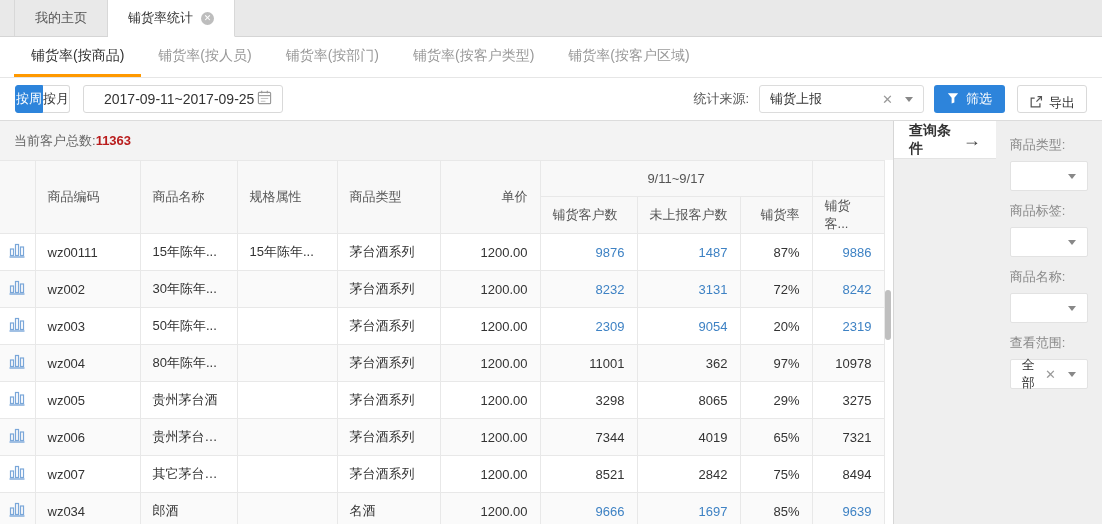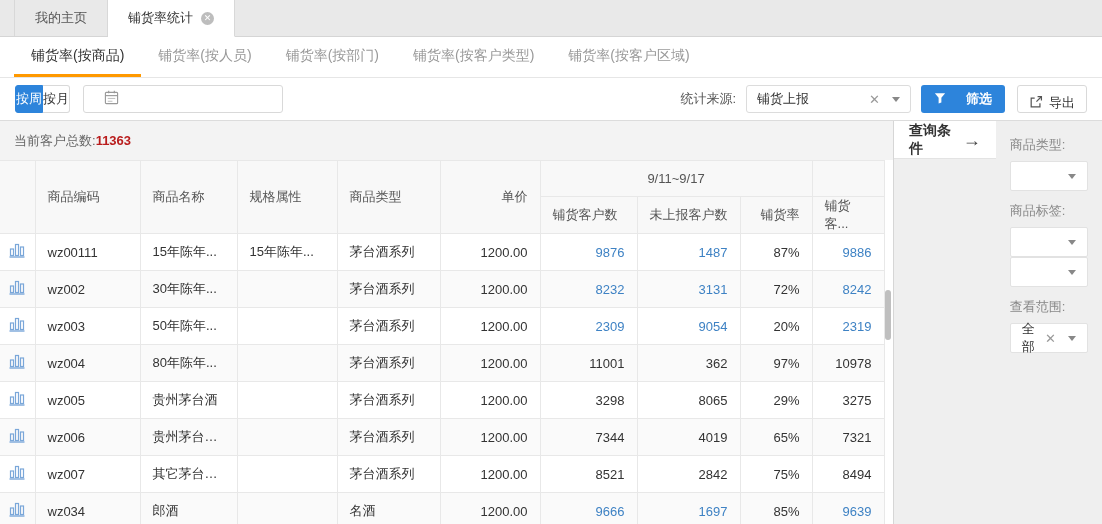--- a/index.html
+++ b/index.html
@@ -25,21 +25,21 @@
   .seg-btn.first { border-radius:3px 0 0 3px; }
   .seg-btn.last { border-radius:0 3px 3px 0; border-left:none; }
   .seg-btn.active { background:#2d84db; border-color:#2d84db; color:#fff; }
   .date-box { margin-left:13px; width:200px; height:28px; border:1px solid #d9d9d9; border-radius:3px; display:flex; align-items:center; justify-content:space-between; padding:0 10px 0 20px; font-size:14px; color:#333; background:#fff; }
   .spacer { flex:1; }
   .source-label { font-size:13px; color:#555; margin-right:10px; }
   .source-select { width:165px; height:28px; border:1px solid #dcdcdc; border-radius:3px; display:flex; align-items:center; padding:0 10px; background:#fff; }
   .source-select .val { flex:1; font-size:13px; color:#333; }
   .clear-x { color:#999; font-size:13px; margin-right:12px; }
   .caret { width:0; height:0; border-left:4px solid transparent; border-right:4px solid transparent; border-top:5px solid #888; display:inline-block; }
-  .btn-filter { margin-left:10px; height:28px; padding:0 13px; background:#2d84db; border-radius:3px; color:#fff; display:flex; align-items:center; gap:20px; font-size:13px;font-weight:bold; }
+  .btn-filter { margin-left:10px; height:28px; padding:0 13px; background:#2d84db; border-radius:3px; color:#fff; display:flex; align-items:center; gap:7px; font-size:13px; }
   .btn-export { margin-left:12px; height:28px; padding:0 11px; background:#fff; border:1px solid #d9d9d9; border-radius:3px; color:#333; display:flex; align-items:flex-end; gap:6px; font-size:13px; }
 
   
   .content { display:flex; height:403px; }
   .main { width:893px; position:relative; background:#fff; }
   .band { height:39px; background:#f3f3f3; display:flex; align-items:center; padding:0 14px; font-size:13px; color:#666; }
   .band b { color:#b91c1c; }
 
   table { border-collapse:collapse; table-layout:fixed; width:884px; }
   th { background:#f8f8f8; font-weight:normal; color:#555; font-size:13px; border:1px solid #e8e8e8; padding:0 12px; }
@@ -88,20 +88,21 @@
     <div class="ntab">铺货率(按客户类型)</div>
     <div class="ntab">铺货率(按客户区域)</div>
   </div>
 
   <div class="toolbar">
     <div class="seg">
       <div class="seg-btn first active">按周</div>
       <div class="seg-btn last">按月</div>
     </div>
     <div class="date-box">
+      <span>2017-09-11~2017-09-25</span>
       <span>
         <svg width="15" height="15" viewBox="0 0 16 16">
             <rect x="1.5" y="2.5" width="13" height="12" rx="1" fill="none" stroke="#999" stroke-width="1.2"></rect>
             <line x1="1.5" y1="6" x2="14.5" y2="6" stroke="#999" stroke-width="1.2"></line>
             <line x1="5" y1="0.8" x2="5" y2="3.5" stroke="#999" stroke-width="1.2"></line>
             <line x1="11" y1="0.8" x2="11" y2="3.5" stroke="#999" stroke-width="1.2"></line>
             <line x1="4" y1="9" x2="12" y2="9" stroke="#bbb" stroke-width="1"></line>
             <line x1="4" y1="12" x2="9" y2="12" stroke="#bbb" stroke-width="1"></line>
           </svg>
       </span>
@@ -324,20 +325,21 @@
         <div class="sb-label">商品类型:</div>
         <div class="sb-select">
           <span class="val"></span>
           <span class="caret"></span>
         </div>
         <div class="sb-label">商品标签:</div>
         <div class="sb-select">
           <span class="val"></span>
           <span class="caret"></span>
         </div>
+        <div class="sb-label">商品名称:</div>
         <div class="sb-select">
           <span class="val"></span>
           <span class="caret"></span>
         </div>
         <div class="sb-label">查看范围:</div>
         <div class="sb-select">
           <span class="val">全部</span>
           <span class="clear-x">✕</span>
           <span class="caret"></span>
         </div>

